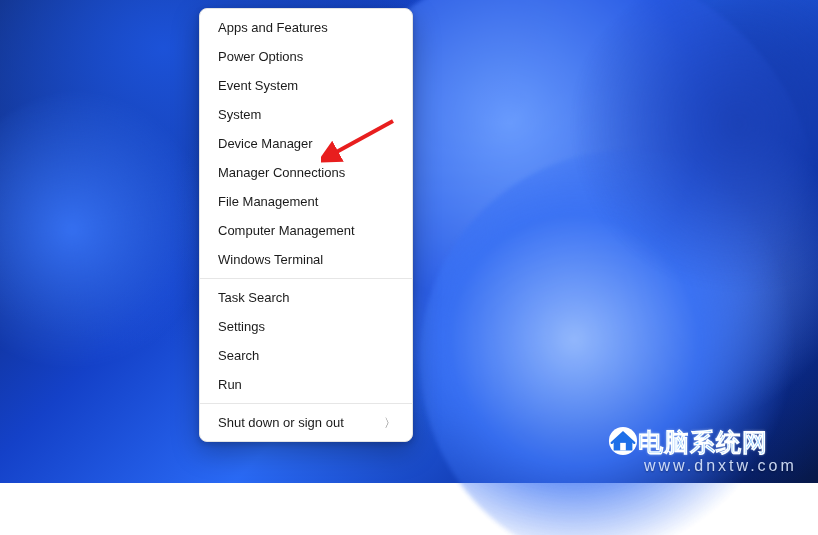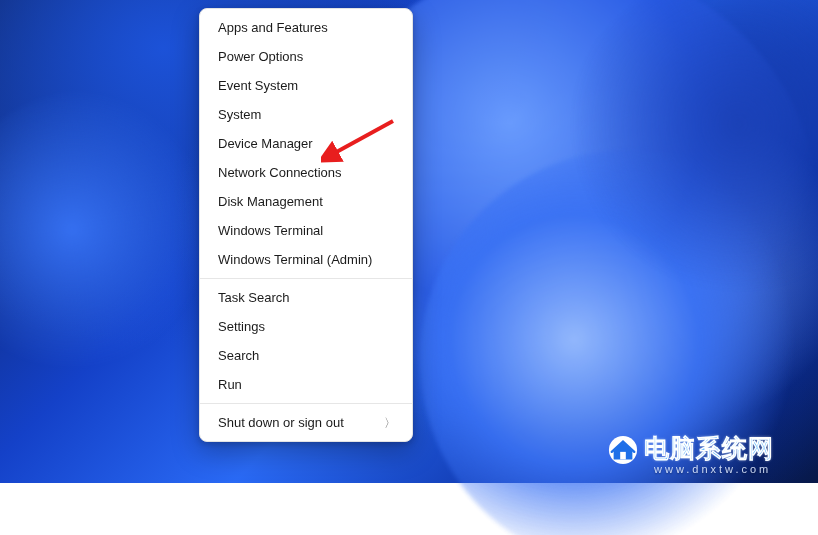--- a/index.html
+++ b/index.html
@@ -78,39 +78,39 @@
 
   .watermark {
     position: absolute;
     right: 10px;
     bottom: 8px;
     width: 200px;
     text-align: left;
     color: #fff;
     text-shadow: 0 1px 2px rgba(0,0,0,0.4);
   }
-  .wm-row { display: flex; align-items: flex-end; gap: 6px; }
+  .wm-row { display: flex; align-items: flex-start; }
   .wm-logo {
     width: 30px; height: 30px; flex: 0 0 30px;
     display: flex; align-items: center; justify-content: center;
   }
   .wm-title {
     font-size: 25px;
     font-weight: 700;
     letter-spacing: 1px;
     color: #2ea0ff;
     -webkit-text-stroke: 0.6px #ffffff;
     text-shadow: 0 0 3px rgba(255,255,255,0.6);
     white-space: nowrap;
   }
   .wm-url {
-    font-size: 11px;
+    font-size: 16px;
     color: #dce8ff;
     letter-spacing: 3px;
-    margin-left: 46px;
+    margin-left: 36px;
     margin-top: -2px;
     opacity: 0.9;
   }
 </style>
 </head>
 <body>
 
 <div class="desktop">
   <div class="petal p1"></div>
   <div class="petal p2"></div>
@@ -127,30 +127,30 @@
     <div class="menu-item">
         <span>Event System</span>
       </div>
     <div class="menu-item">
         <span>System</span>
       </div>
     <div class="menu-item">
         <span>Device Manager</span>
       </div>
     <div class="menu-item">
-        <span>Network Connections</span>
+        <span>Manager Connections</span>
       </div>
     <div class="menu-item">
-        <span>Disk Management</span>
+        <span>File Management</span>
+      </div>
+    <div class="menu-item">
+        <span>Computer Management</span>
       </div>
     <div class="menu-item">
         <span>Windows Terminal</span>
-      </div>
-    <div class="menu-item">
-        <span>Windows Terminal (Admin)</span>
       </div>
 
     <div class="menu-sep"></div>
 
     <div class="menu-item">
         <span>Task Search</span>
       </div>
     <div class="menu-item">
         <span>Settings</span>
       </div>

